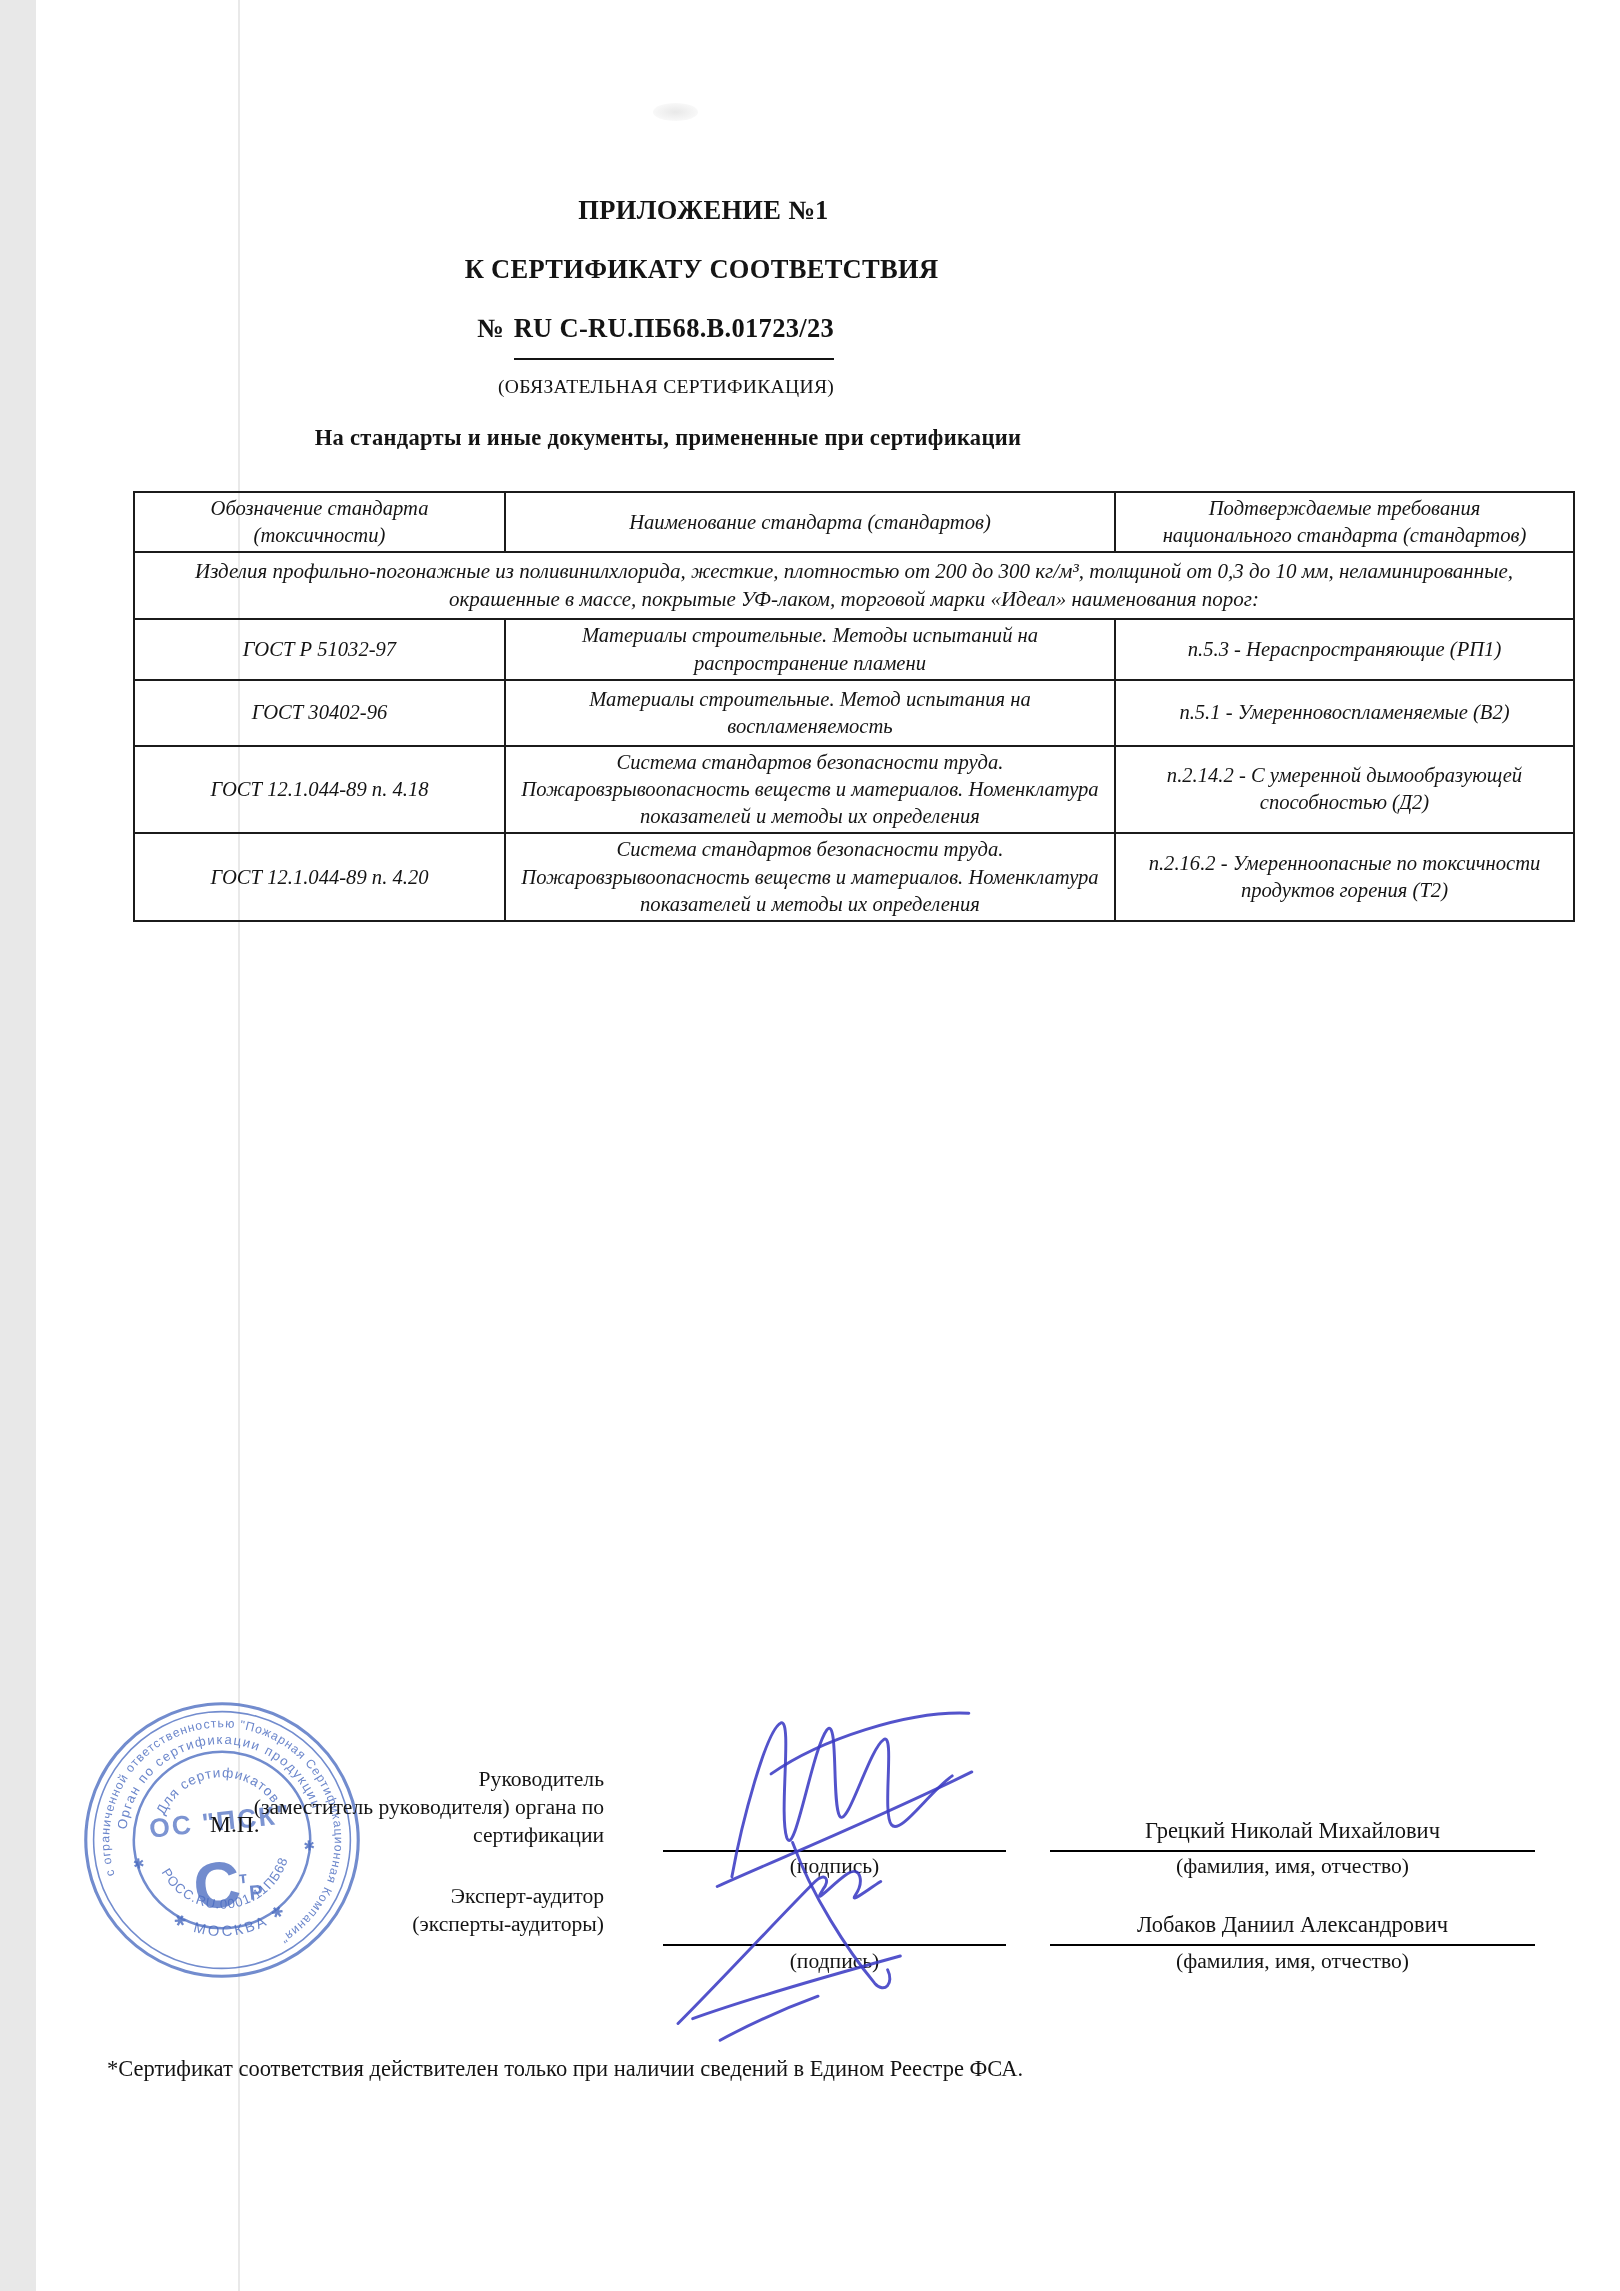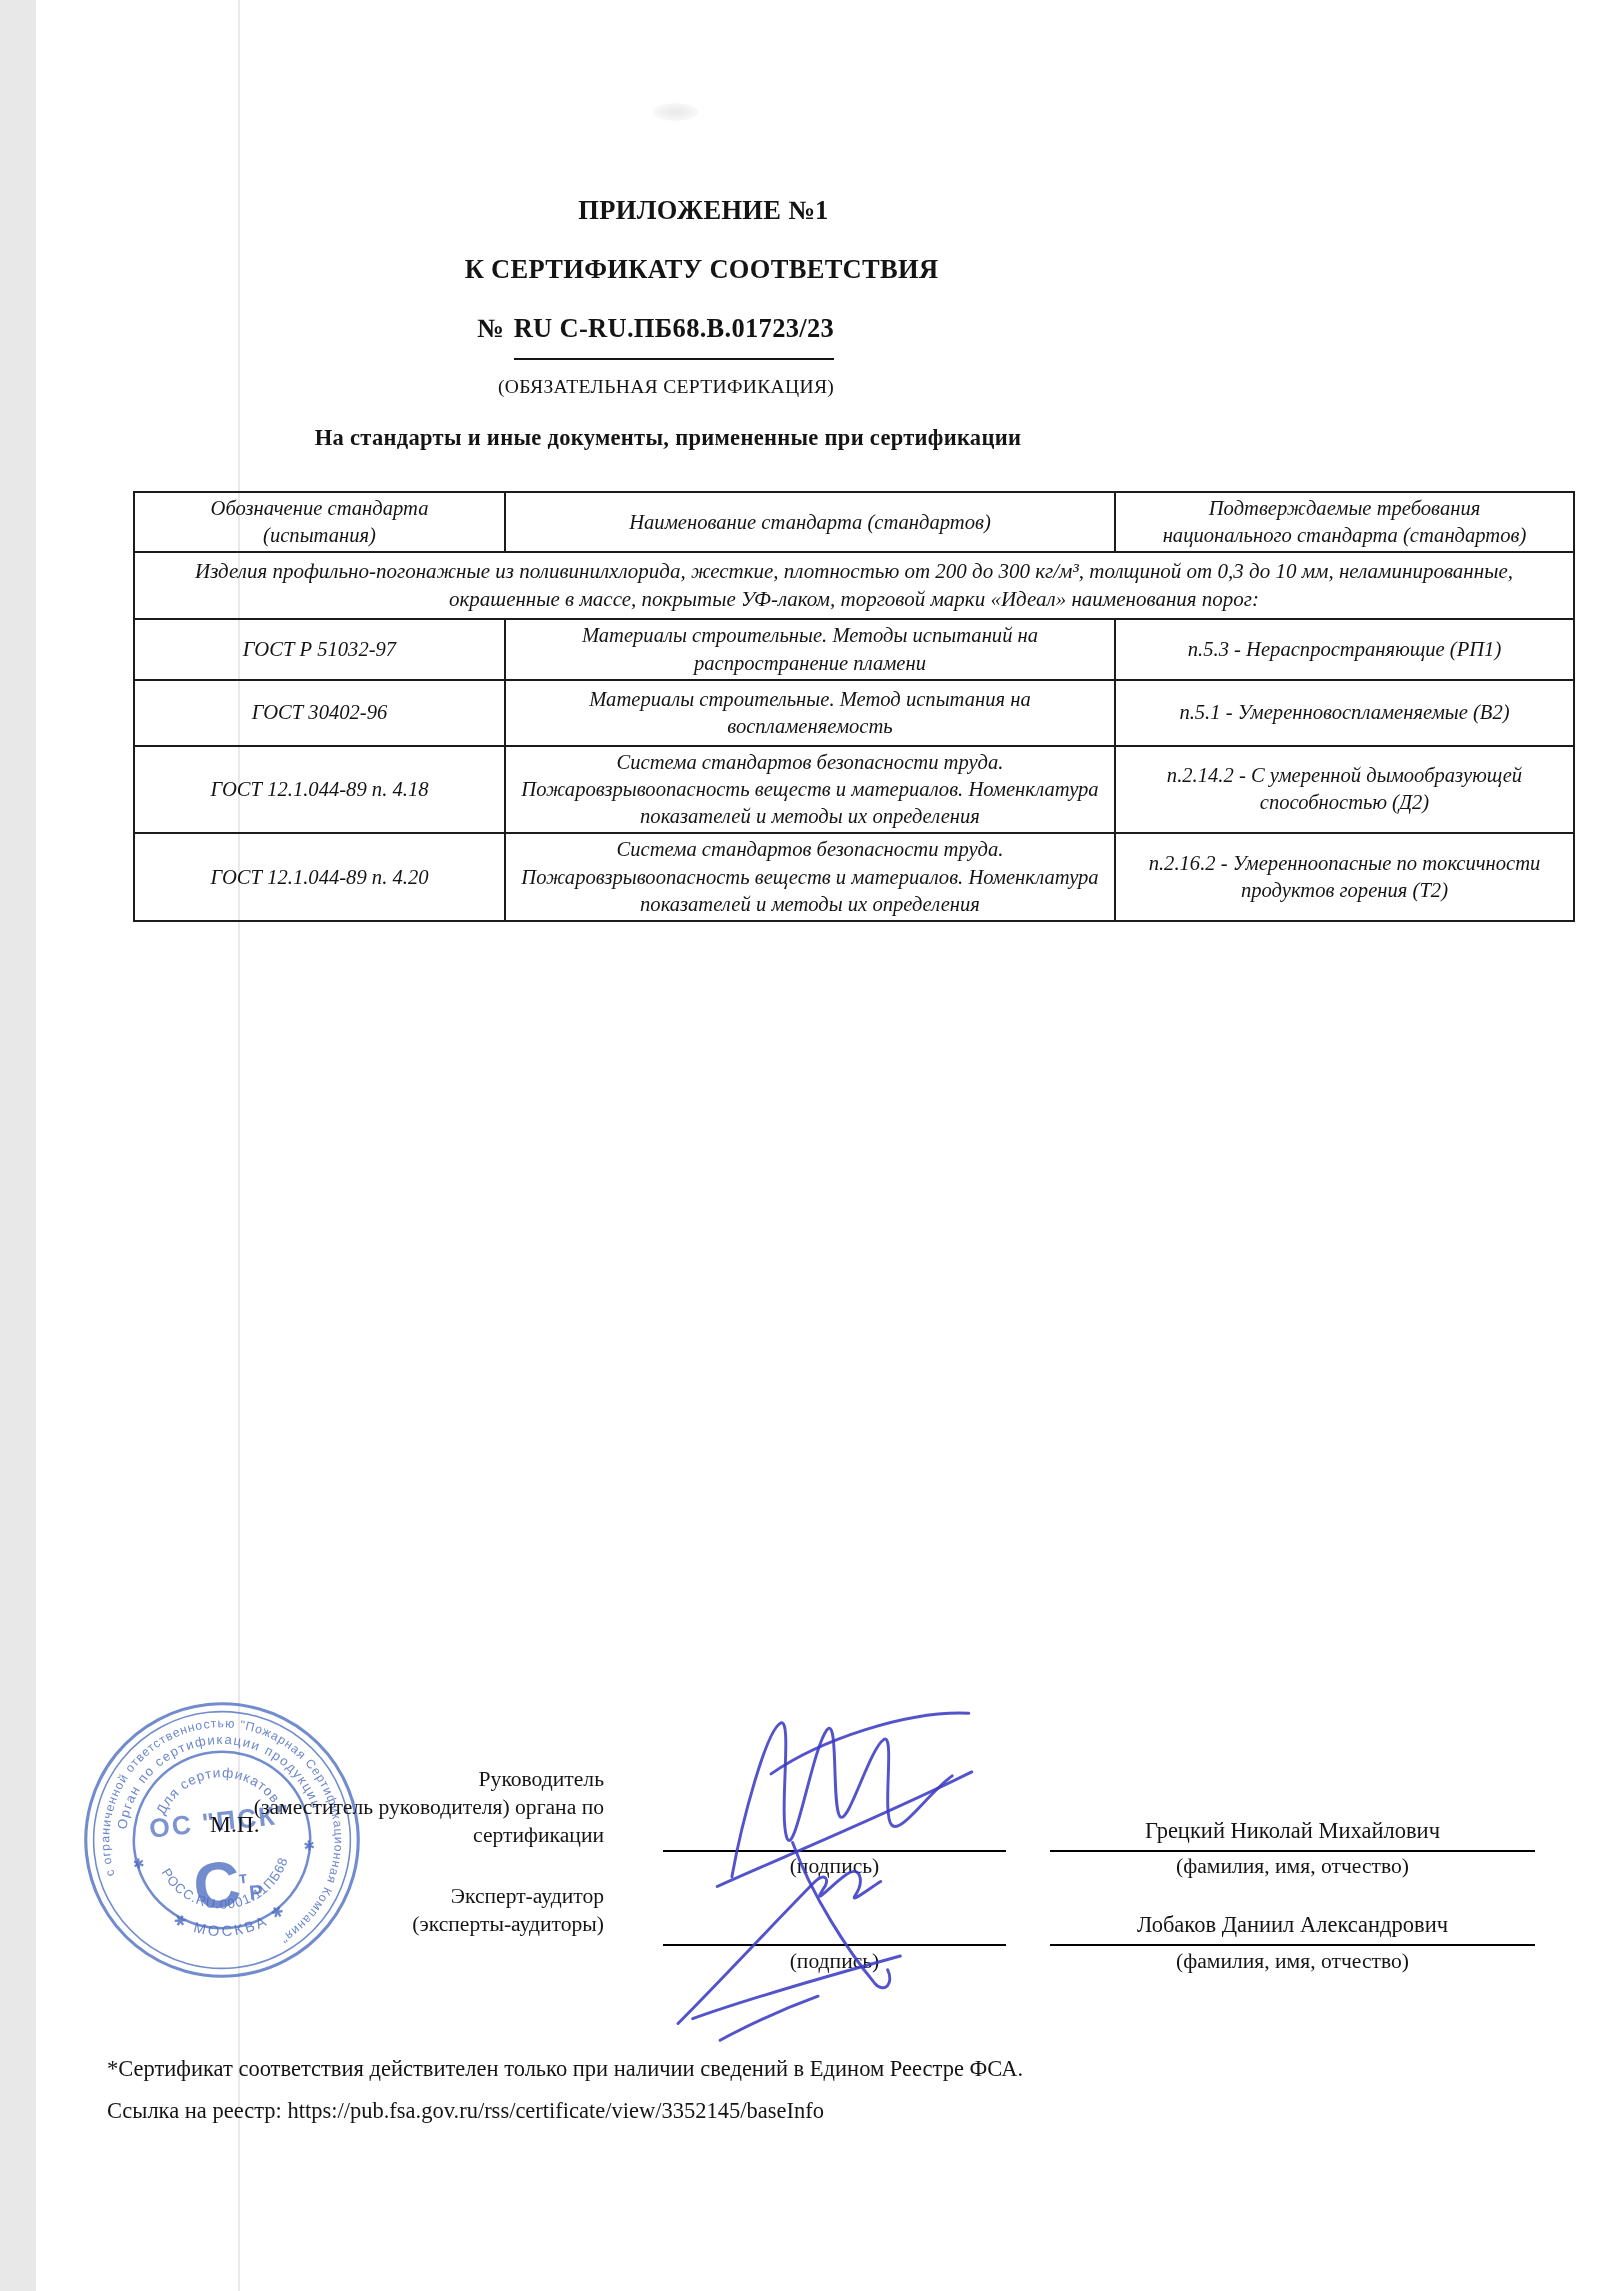--- a/index.html
+++ b/index.html
@@ -84,21 +84,21 @@
   <table class="std">
     <colgroup>
       <col style="width:371px">
         <col style="width:610px">
         <col style="width:459px">
     </colgroup>
     <tbody>
         <tr style="height:58px">
       <th>
         <div>Обозначение стандарта</div>
-        <div>(испытания)</div>
+        <div>(токсичности)</div>
       </th>
       <th>
         <div>Наименование стандарта (стандартов)</div>
       </th>
       <th>
         <div>Подтверждаемые требования</div>
         <div>национального стандарта (стандартов)</div>
       </th>
     </tr>
     <tr class="product-row" style="height:67px">
@@ -201,16 +201,15 @@
       </g>
       <g>
         <path d="M95,375 C140,330 200,265 235,230 C245,220 251,228 243,238 C231,257 253,232 268,222 C282,213 285,231 276,244 C270,253 289,238 302,230"></path>
         <path d="M110,370 C160,352 235,330 322,306"></path>
         <path d="M138,392 C175,372 208,358 238,347"></path>
       </g>
     </g>
   </svg>
 
   <div class="abs footer-line f1">*Сертификат соответствия действителен только при наличии сведений в Едином Реестре ФСА.</div>
-  <div class="abs footer-line f2">Ссылка на реестр: https://pub.fsa.gov.ru/rss/certificate/view/3352145/baseInfo</div>
 
 </div>
 
 
 </body></html>

